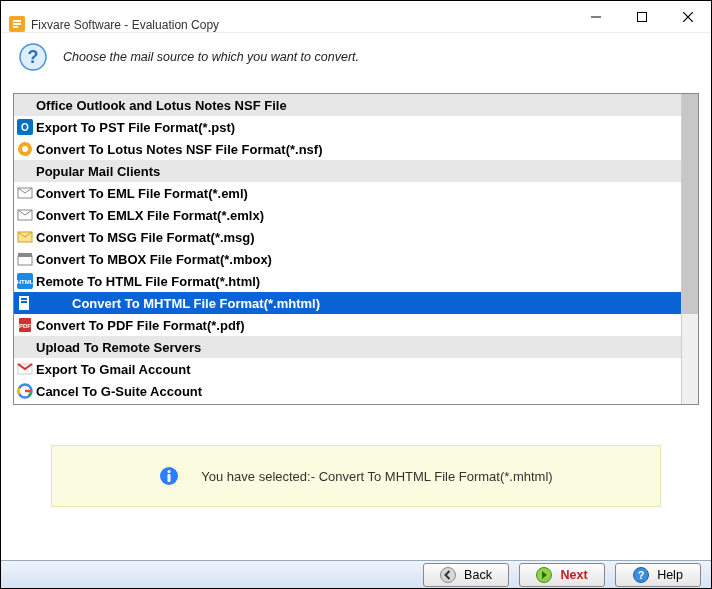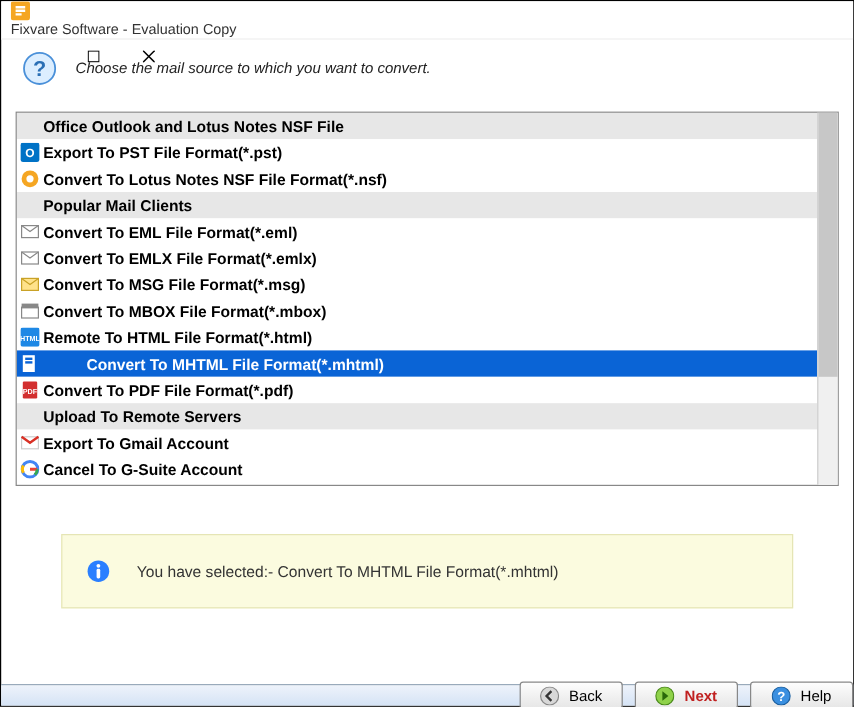--- a/index.html
+++ b/index.html
@@ -1,18 +1,18 @@
 <!DOCTYPE html>
 <html><head>
 <meta charset="utf-8">
 <style>
 * { margin: 0; padding: 0; box-sizing: border-box; font-family: "Segoe UI", Tahoma, sans-serif; }
 body { width: 712px; height: 589px; background: #fff; overflow: hidden; border: 1px solid #000; }
 
-.titlebar { height: 32px; display: flex; align-items: flex-start; padding: 0 0 0 8px; background: #fff; border-bottom: 1px solid #eee; flex-direction: column; }
+.titlebar { height: 32px; display: flex; align-items: flex-end; padding: 0 0 0 8px; background: #fff; border-bottom: 1px solid #eee; }
 .titlebar .app-icon { width: 16px; height: 16px; margin-right: 6px; }
 .titlebar .title { font-size: 12px; color: #333; flex: 1; }
 .win-controls { display: flex; height: 100%; }
 .win-btn { width: 46px; height: 32px; display: flex; align-items: center; justify-content: center; font-size: 14px; cursor: pointer; font-family: Arial; }
 
 .header { height: 48px; display: flex; align-items: center; padding: 10px 18px; }
 .help-circle { width: 28px; height: 28px; margin-right: 16px; }
 .header-text { font-size: 12.5px; color: #222; font-style: italic; }
 
 .list-frame { margin: 12px 12px; border: 1px solid #888; height: 312px; position: relative; background: #fff; display:flex; }
@@ -20,25 +20,25 @@
 .scrollbar-track { width: 17px; background: #f0f0f0; position: relative; border-left: 1px solid #ccc; }
 .scroll-thumb { position: absolute; top: 0; left: 0; right: 0; height: 220px; background: #c7c7c7; }
 
 .row { height: 22px; display: flex; align-items: center; font-size: 13px; font-weight: bold; color: #000; cursor: default; padding-left: 2px; }
 .row.header-row { background: #e7e7e7; padding-left: 22px; }
 .row.item-row { background: #fff; }
 .row.item-row.selected { background: #0a64d6; color: #fff; gap: 36px; }
 .row .ico { width: 16px; height: 16px; margin: 0 3px 0 1px; display: inline-flex; align-items: center; justify-content: center; }
 .row .label { white-space: nowrap; }
 
-.info-box { margin: 40px 50px 0 50px; height: 62px; background: #fbfbdf; border: 1px solid #e5e5b5; display: flex; align-items: center; padding: 0 20px; }
+.info-box { margin: 40px 50px 0 50px; height: 62px; background: #fbfbdf; border: 1px solid #e5e5b5; display: flex; align-items: center; padding: 0 20px; justify-content: center; }
 .info-ico { width: 20px; height: 20px; margin-right: 22px; }
 .info-text { font-size: 13px; color: #333; }
 
-.footer { position: absolute; bottom: 1px; left: 1px; right: 1px; height: 18px; background: linear-gradient(#eef3fb, #d5e3f5); border-top: 1px solid #9ab; display: flex; align-items: center; justify-content: flex-end; gap: 10px; }
+.footer { position: absolute; bottom: 1px; left: 1px; right: 1px; height: 28px; background: linear-gradient(#eef3fb, #d5e3f5); border-top: 1px solid #9ab; display: flex; align-items: center; justify-content: flex-end; padding-right: 10px; gap: 10px; }
 .fbtn { height: 24px; min-width: 86px; border: 1px solid #888; background: linear-gradient(#fdfdfd,#e5e5e5); border-radius: 3px; display: flex; align-items: center; justify-content: center; gap: 8px; font-size: 12.5px; cursor: pointer; padding: 0 10px; }
 .fbtn .fico { width: 16px; height: 16px; }
 .fbtn.next span.lbl { color: #c02020; font-weight: bold; }
 </style>
 </head>
 <body>
 
 <div class="titlebar">
   <span class="app-icon">
     <svg viewBox="0 0 16 16">

